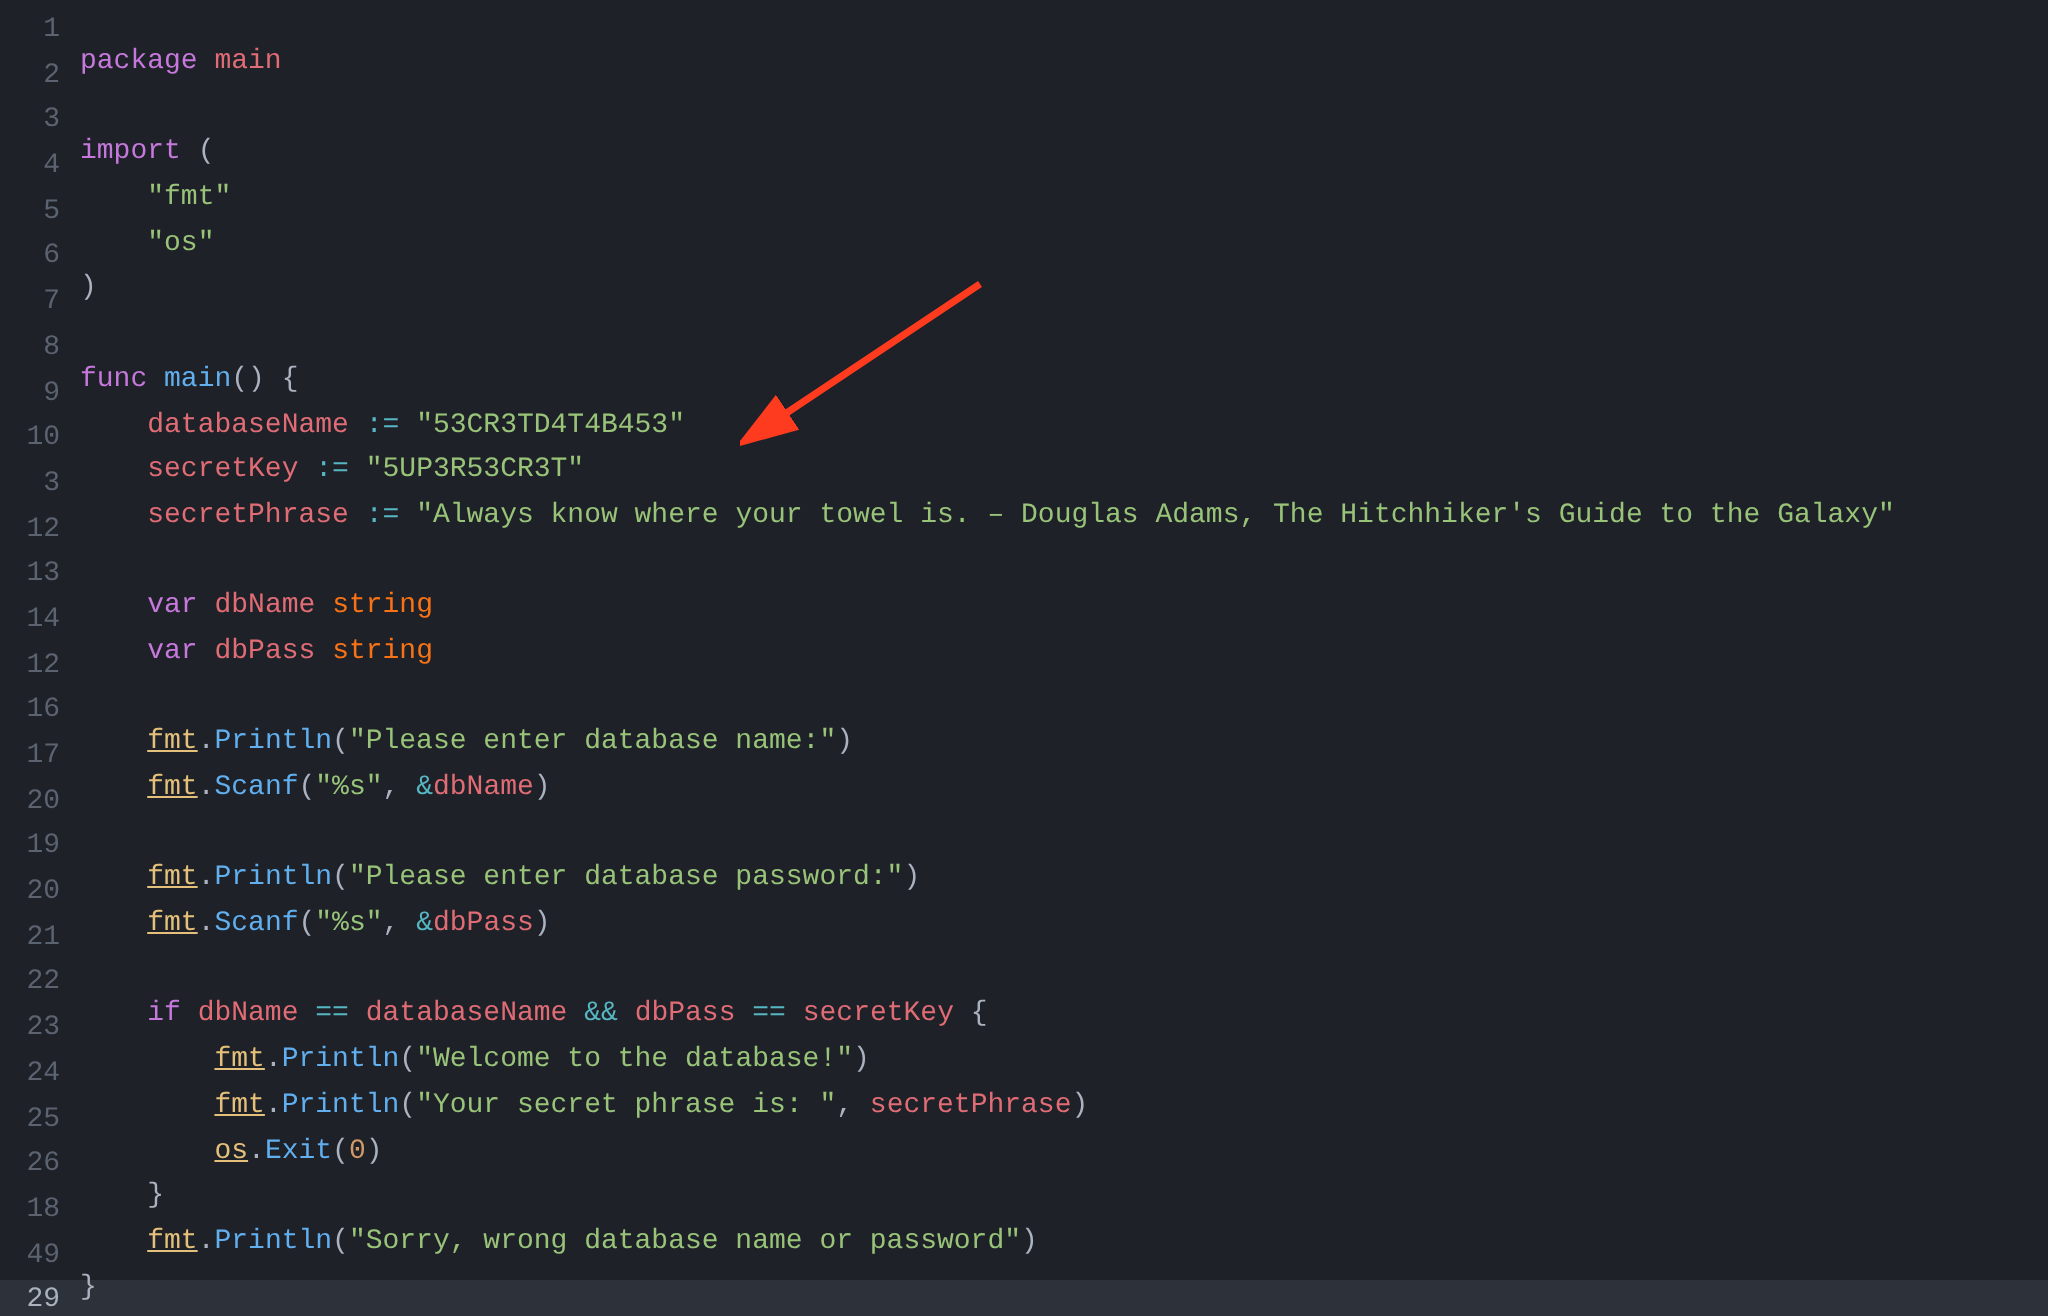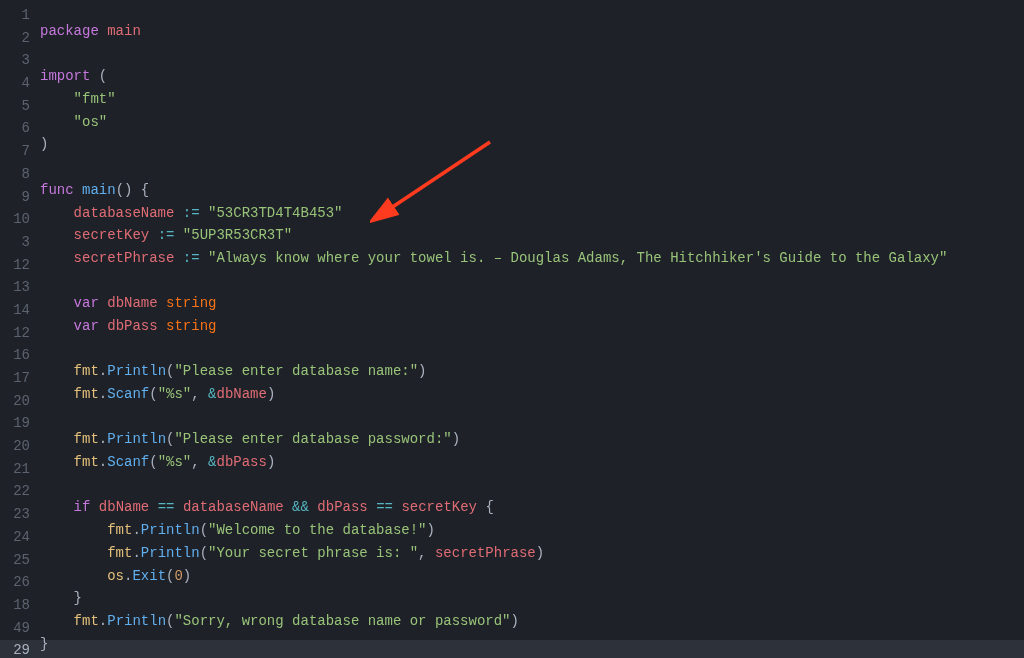--- a/index.html
+++ b/index.html
@@ -43,21 +43,21 @@
     z-index: 0;
     top: calc(4px + 28 * 22.7px);
   }
   .code, .gutter { position: relative; z-index: 1; }
 
   
   .kw { color: #c678dd; }          
   .ident { color: #e06c75; }        
   .typename { color: #f97316; }    
   .func { color: #61afef; }        
-  .pkg { color: #e5c07b; }         
+  .pkg { color: #e5c07b; text-decoration: underline; }         
   .str { color: #98c379; }         
   .num { color: #d19a66; }
   .punct { color: #abb2bf; }
   .op { color: #56b6c2; }          
   .gutter .active { color: #abb2bf; }
 
   .arrow {
     position: absolute;
     z-index: 5;
     pointer-events: none;

